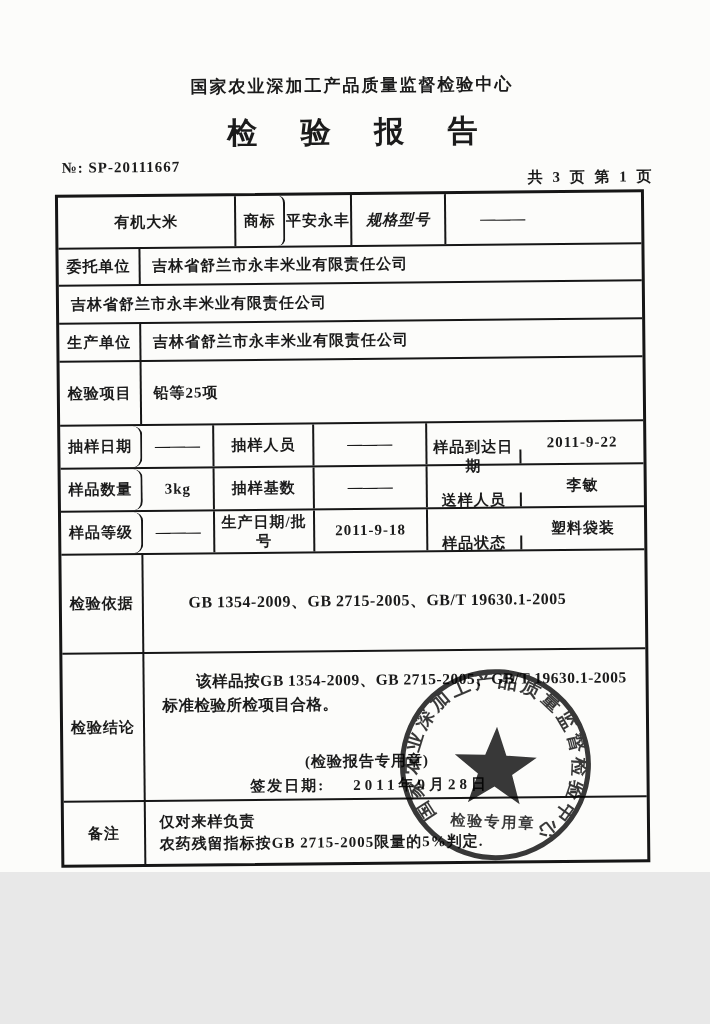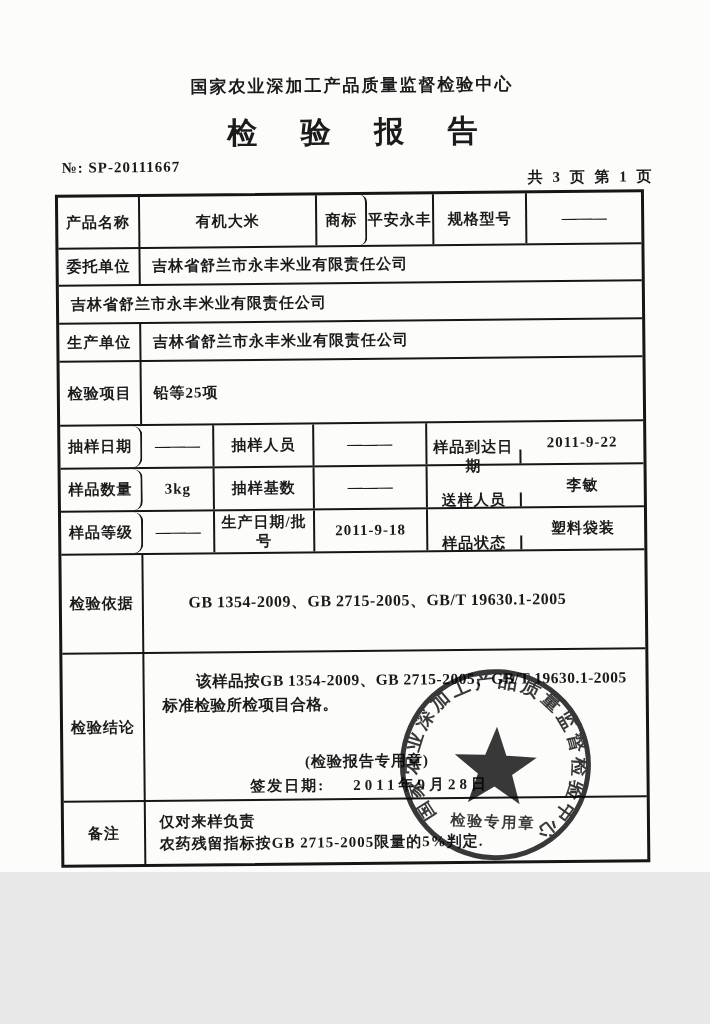--- a/index.html
+++ b/index.html
@@ -25,21 +25,21 @@
   .cell:last-child{border-right:none;}
   .lab{justify-content:center;text-align:center;}
   .val{justify-content:center;text-align:center;}
   .val-left{justify-content:flex-start;padding-left:12px;}
   .dash{font-weight:700;letter-spacing:0;}
   
   .rA{height:52px;} .rB{height:37px;} .rC{height:38px;} .rD{height:38px;}
   .rE{height:64px;} .rF{height:43px;} .rG{height:43px;} .rH{height:43px;}
   .rI{height:99px;} .rJ{height:148px;} .rK{height:62px;}
   
-  .a1{width:14%;} .a2{width:30.5%;} .a3{width:8.5%;border-radius:7px;} .a4{width:11.5%;} .a5{width:16%;} .a6{width:19.5%;}
+  .a1{width:14%;} .a2{width:30.5%;} .a3{width:8.5%;border-radius:7px;} .a4{width:11.5%;} .a5{width:16%;font-style:italic;} .a6{width:19.5%;}
   
   .b1{width:14%;} .b2{width:86%;}
   
   .f1{width:14%;border-radius:9px;} .f2{width:12.5%;} .f3{width:17%;} .f4{width:19.5%;} .f5{width:16%;margin-top:27px;} .f6{width:21%;}
   .basis-val{padding-left:45px;font-size:16px;letter-spacing:0.5px;}
   .concl-cell{position:relative;align-items:flex-start;}
   .concl-text{margin:16px 18px 0 18px;font-size:15.5px;line-height:1.55;text-indent:2.2em;letter-spacing:0.5px;}
   .seal-note{position:absolute;left:160px;top:100px;font-size:15px;font-weight:700;letter-spacing:1px;}
   .issue-line{position:absolute;left:105px;top:124px;font-size:15px;font-weight:700;letter-spacing:2px;}
   .issue-line .dt{margin-left:28px;letter-spacing:4px;}
@@ -72,21 +72,20 @@
   <div class="doc">
 
     <div class="org-line">国家农业深加工产品质量监督检验中心</div>
     <div class="report-title">检 验 报 告</div>
     <div class="no-line">№: SP-20111667</div>
     <div class="pages-info">共 3 页 第 1 页</div>
 
     <div class="tbl">
 
       <div class="row rA">
-        <div class="cell lab a1">产品名称</div>
         <div class="cell val a2">有机大米</div>
         <div class="cell lab a3">商标</div>
         <div class="cell val a4">平安永丰</div>
         <div class="cell lab a5">规格型号</div>
         <div class="cell val a6 dash">———</div>
       </div>
 
       <div class="row rB">
         <div class="cell lab b1">委托单位</div>
         <div class="cell val-left b2">吉林省舒兰市永丰米业有限责任公司</div>

